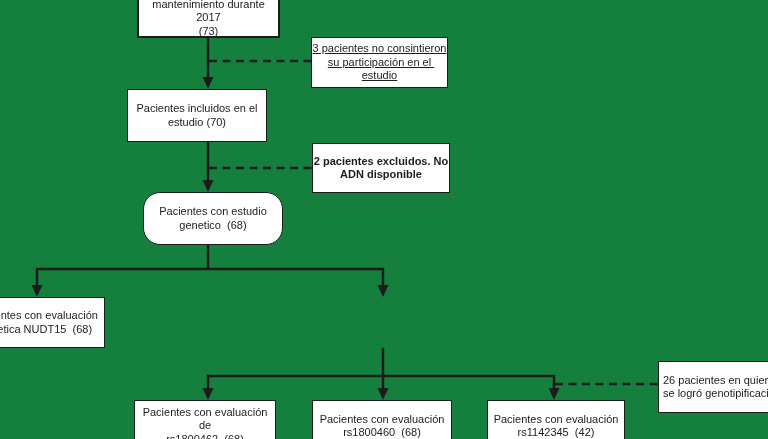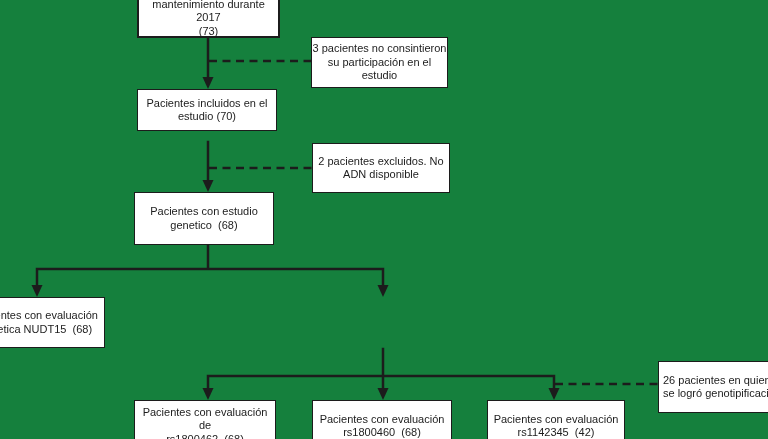--- a/index.html
+++ b/index.html
@@ -70,36 +70,36 @@
       <polygon points="548.5,388 559.5,388 554,400"></polygon>
     </g>
   </svg>
 
   <div class="node thick" style="left:137px; top:-16px; width:143px; height:54px;">
     <span>Pacientes con LLA en
 mantenimiento durante 2017
 (73)</span>
   </div>
 
-  <div class="node" style="left:311px; top:37px; width:137px; height:51px;">
+  <div class="node" style="left:311px; top:37px; width:137px; height:51px;text-decoration:underline;">
     <span>3 pacientes no consintieron
 su participación en el estudio</span>
   </div>
 
-  <div class="node" style="left:137px; top:89px; width:140px; height:42px;">
+  <div class="node" style="left:127px; top:89px; width:140px; height:53px;">
     <span>Pacientes incluidos en el
 estudio (70)</span>
   </div>
 
-  <div class="node" style="left:312px; top:143px; width:138px; height:50px;">
+  <div class="node" style="left:312px; top:143px; width:138px; height:50px;font-weight:bold;">
     <span>2 pacientes excluidos. No
 ADN disponible</span>
   </div>
 
-  <div class="node" style="left:134px; top:192px; width:140px; height:53px;">
+  <div class="node" style="left:143px; top:192px; width:140px; height:53px;border-radius:17px;">
     <span>Pacientes con estudio
 genetico  (68)</span>
   </div>
 
   <div class="node" style="left:-34px; top:297px; width:139px; height:51px;">
     <span>Pacientes con evaluación
 genetica NUDT15  (68)</span>
   </div>
 
 

